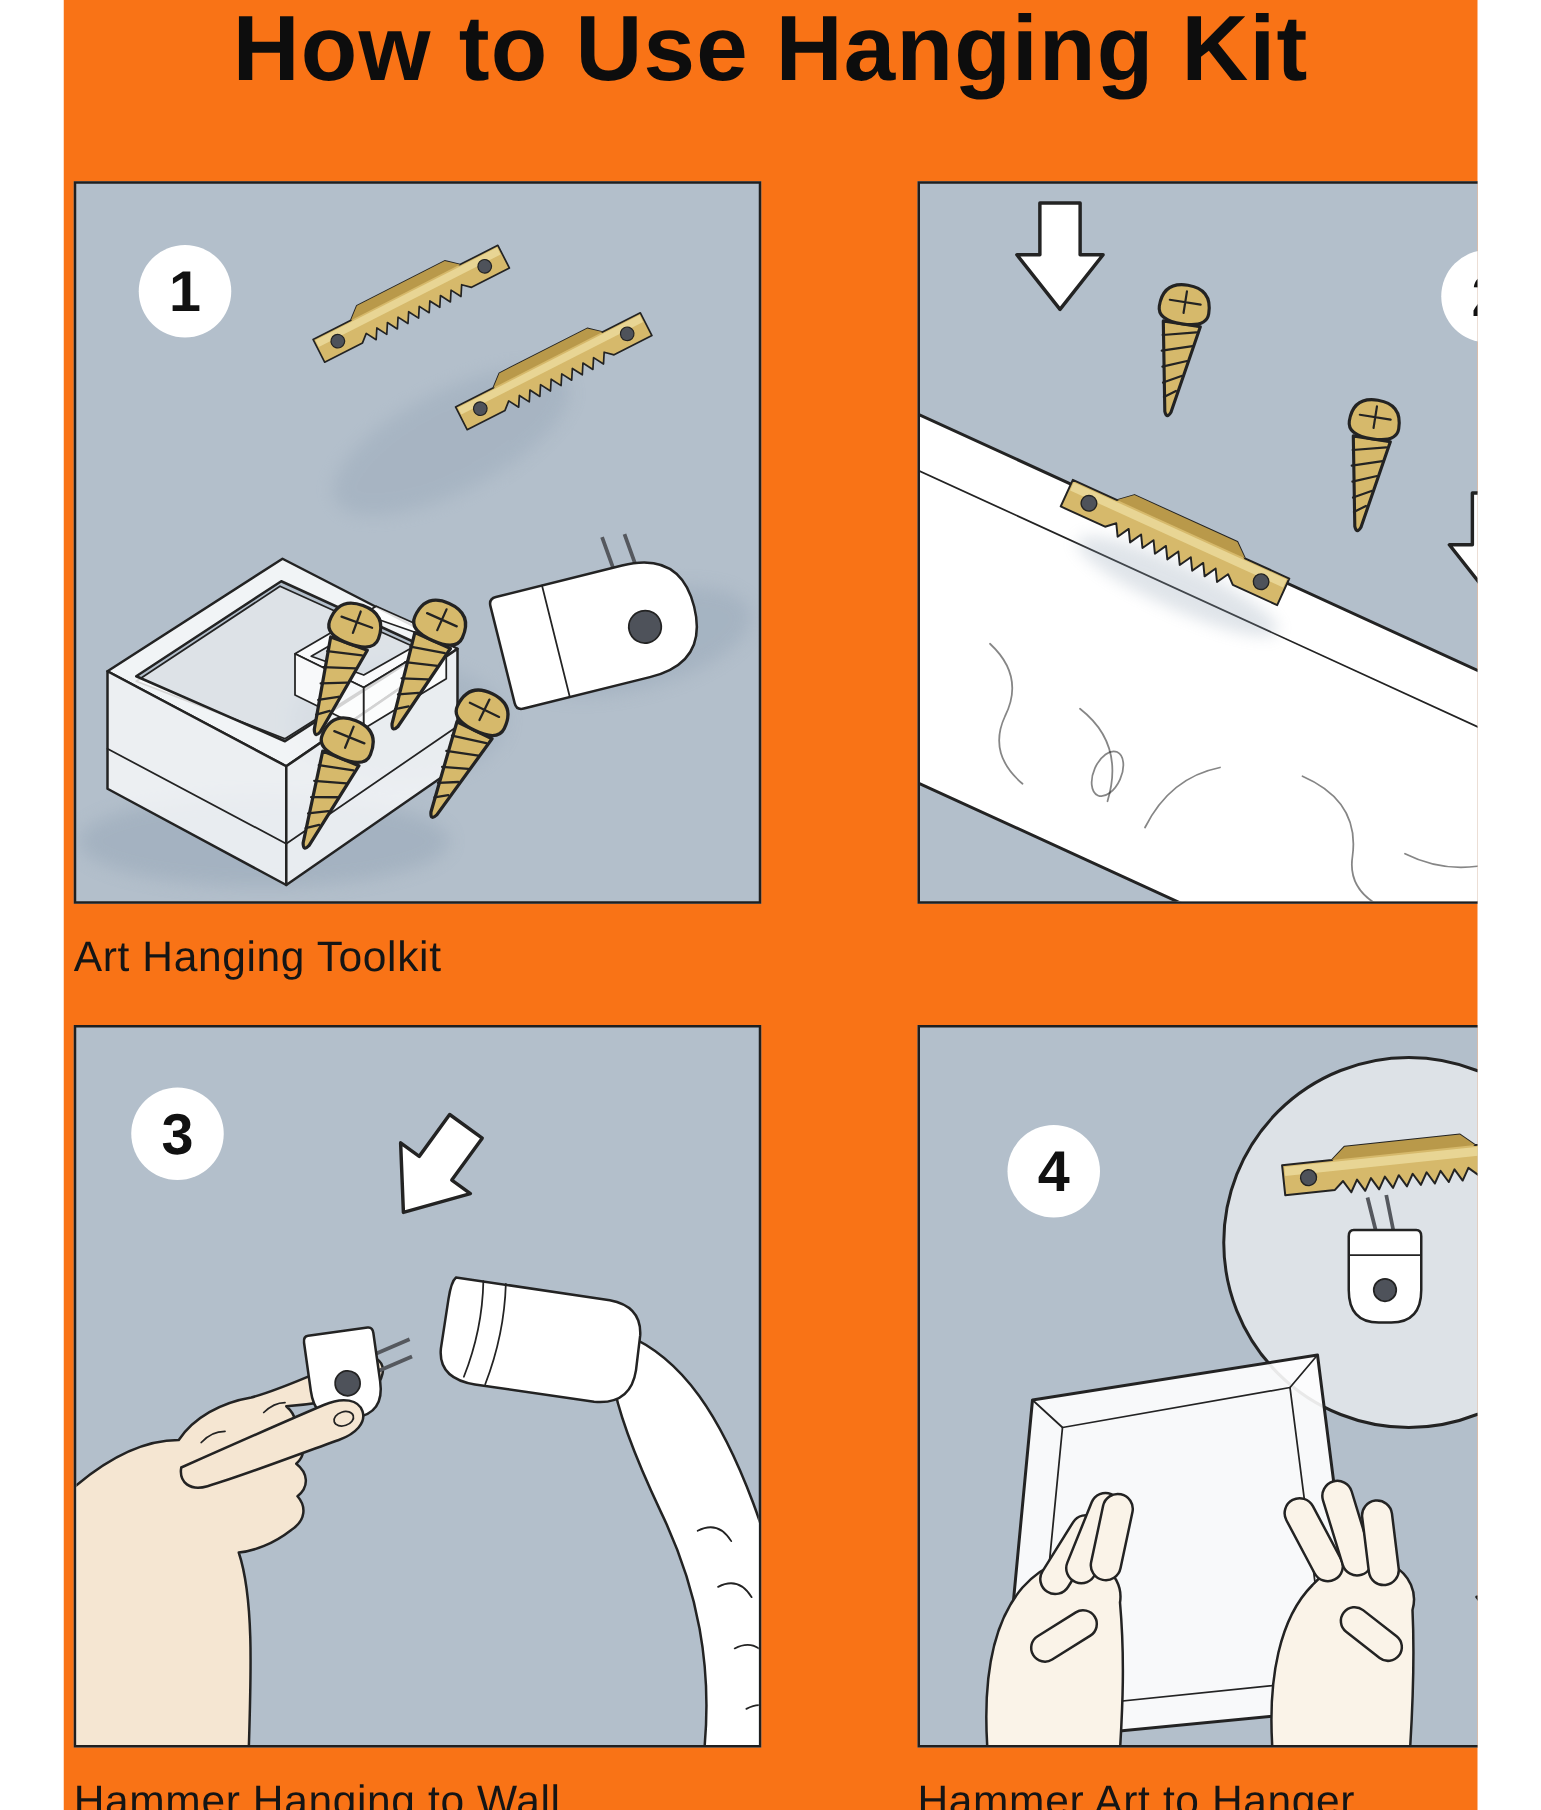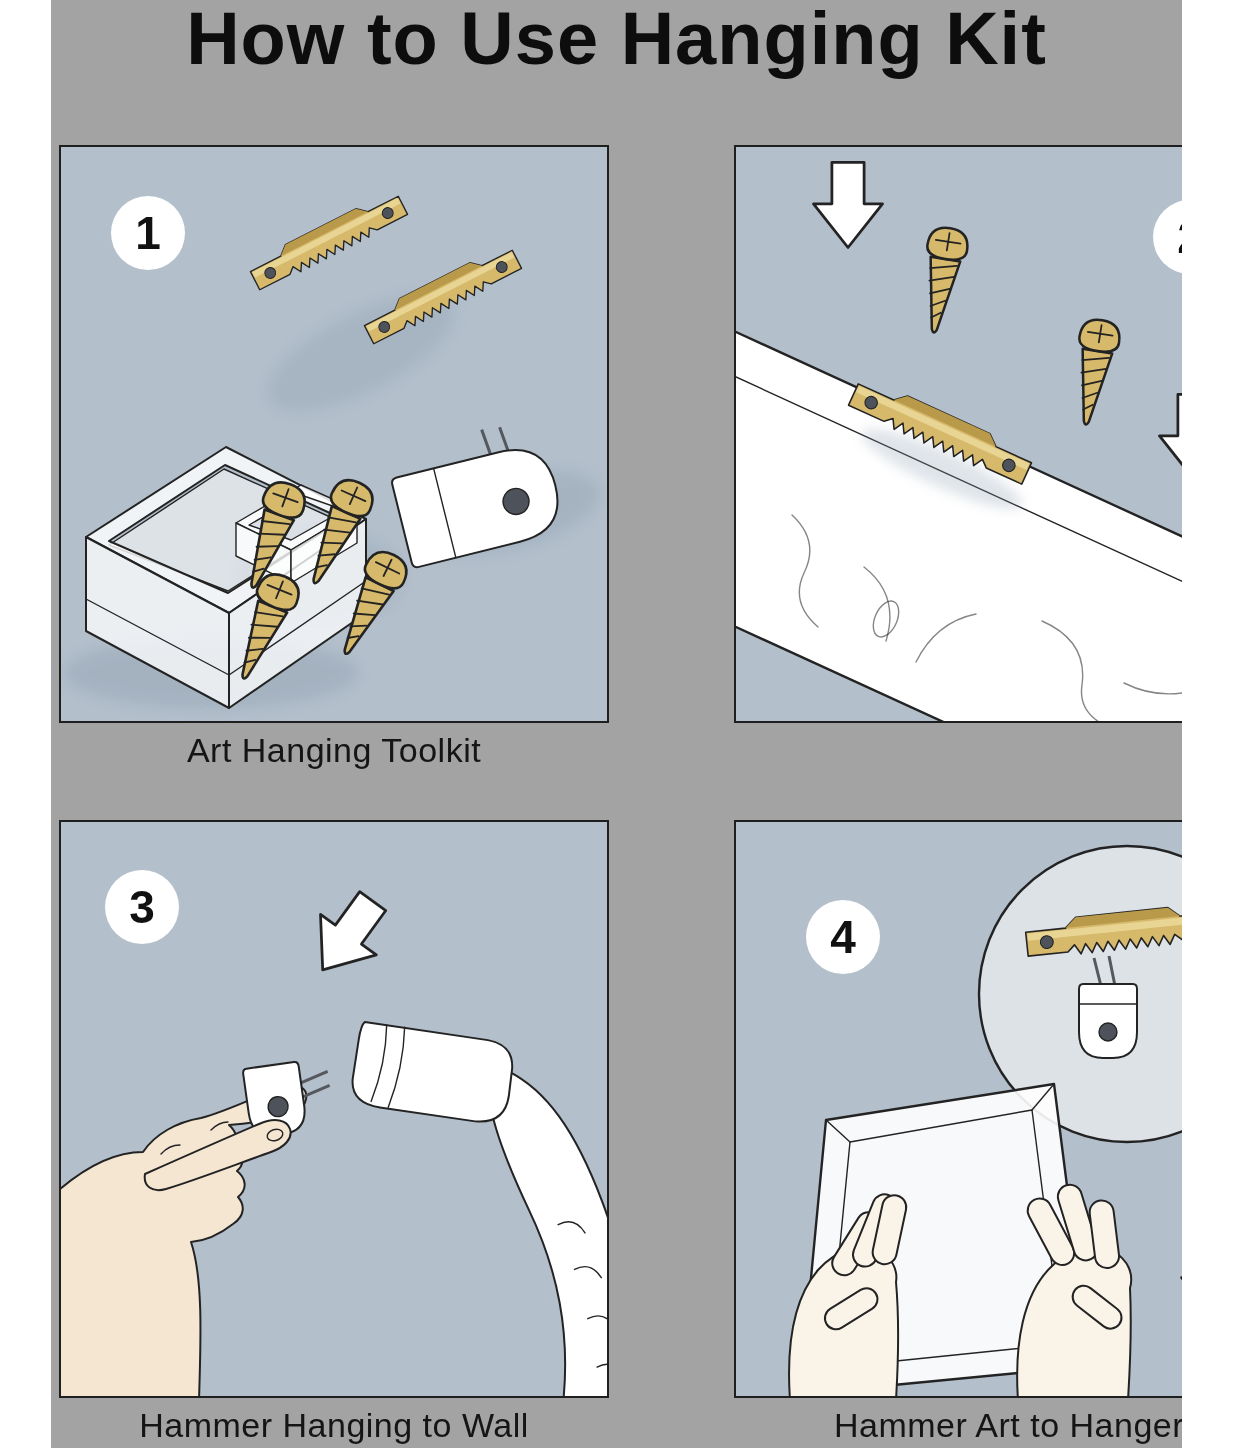--- a/index.html
+++ b/index.html
@@ -1,29 +1,29 @@
 <!DOCTYPE html>
 <html style="--panel-bg: #b3bfcb; --brass: #d6b96b; --brass-dark: #b9994a; --brass-light: #eedfa1; --outline: #232323; --skin: #f5e6d2; --skin-light: #faf3e8; --hole: #4e525a; --shadow: #8fa0b2;"><head>
 <meta charset="utf-8">
 <style>
   *{margin:0;padding:0;box-sizing:border-box}
   body{background:#fff;font-family:"Liberation Sans", sans-serif;color:#111}
-  .page{position:relative;width:1131px;height:1448px;background:#a3a3a3;overflow:hidden;margin:0 auto}
+  .page{position:relative;width:1131px;height:1448px;background:#f97316;overflow:hidden;margin:0 auto}
   .title{position:absolute;top:-4px;left:0;width:100%;text-align:center;
          font-size:74px;font-weight:700;letter-spacing:1px;color:#0d0d0d}
   .panel-block{position:absolute;width:550px}
   .pb1{left:8px;top:145px}.pb2{left:683px;top:145px}.pb3{left:8px;top:820px}.pb4{left:683px;top:820px}
   .panel{position:relative;width:550px;height:578px;background:var(--panel-bg,#b3bfcb);
          border:2px solid #1f1f1f;overflow:hidden}
   .panel svg{position:absolute;left:0;top:0;display:block}
   .badge{position:absolute;z-index:2;width:74px;height:74px;border-radius:50%;background:#fff;
          display:flex;align-items:center;justify-content:center;
          font-size:46px;font-weight:700;color:#111}
   .b1{left:50px;top:49px}.b2{left:417px;top:53px}.b3{left:44px;top:48px}.b4{left:70px;top:78px}
-  .caption{margin-top:8px;width:550px;text-align:center;font-size:34px;color:#151515;letter-spacing:.5px}
+  .caption{margin-top:24px;width:550px;text-align:left;font-size:34px;color:#151515;letter-spacing:.5px}
   
   .f-white{fill:#fff}
   .f-brass{fill:var(--brass,#d6b96b)}
   .f-brassd{fill:var(--brass-dark,#b9994a)}
   .f-brassl{fill:var(--brass-light,#eedfa1)}
   .f-hole{fill:var(--hole,#4e525a)}
   .f-skin{fill:var(--skin,#f5e6d2)}
   .f-skin2{fill:var(--skin-light,#faf3e8)}
   .f-shadow{fill:var(--shadow,#8fa0b2)}
   .f-none{fill:none}

